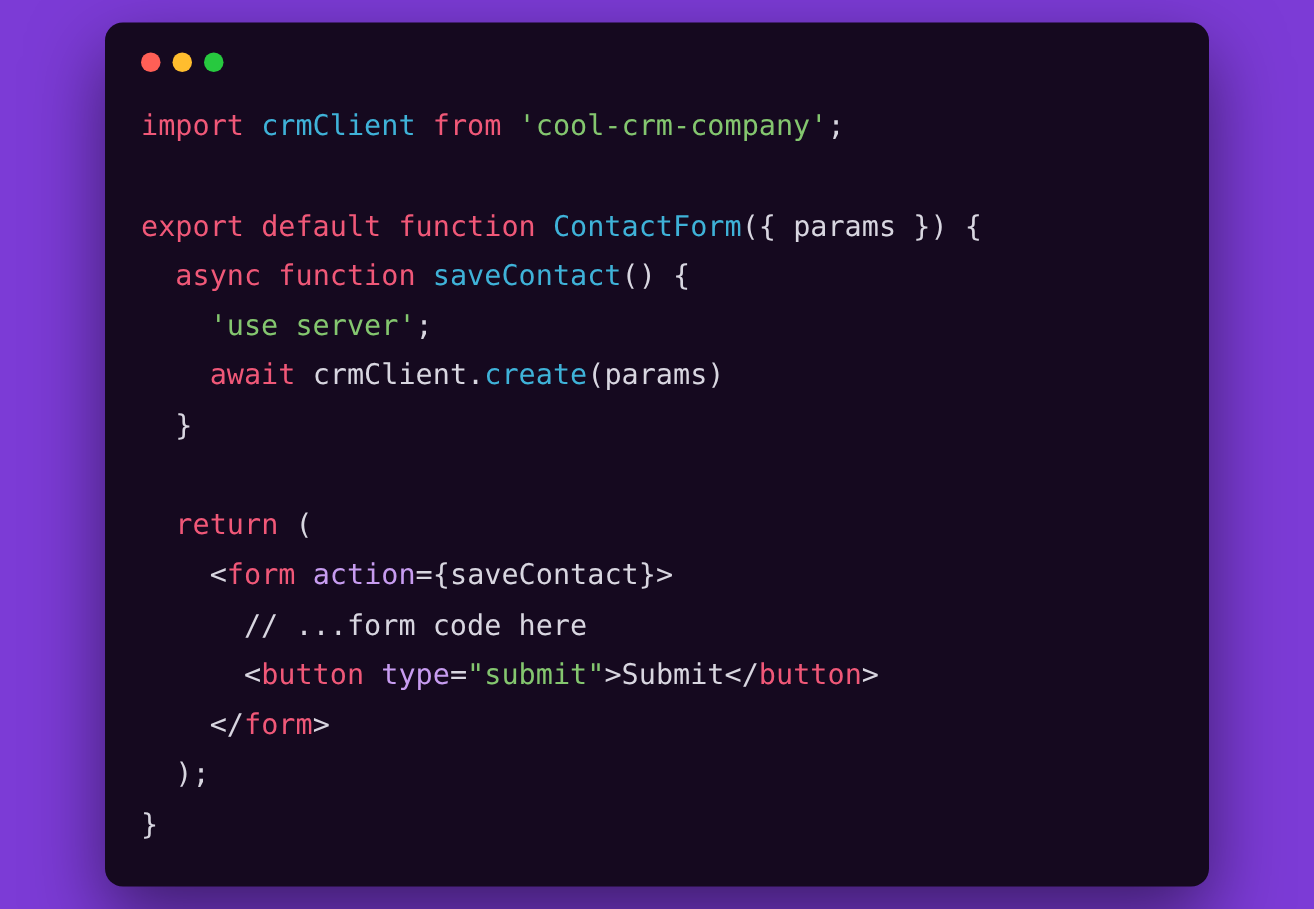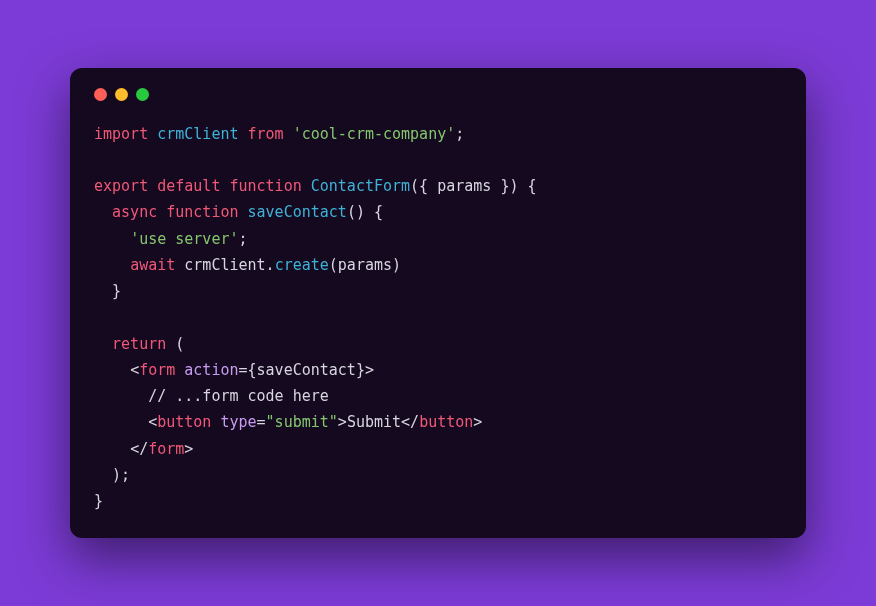--- a/index.html
+++ b/index.html
@@ -27,21 +27,21 @@
   .dot {
     width: 13px;
     height: 13px;
     border-radius: 50%;
   }
   .dot.red { background: #ff5f56; }
   .dot.yellow { background: #ffbd2e; }
   .dot.green { background: #27c93f; }
   pre {
     font-family: inherit;
-    font-size: 15px;
+    font-size: 19px;
     line-height: 1.75;
     color: #d8d6e0;
     white-space: pre;
   }
   .kw   { color: #f05878; }   
   .fn   { color: #3fb2d8; }   
   .id   { color: #d8d6e0; }   
   .str  { color: #84c66f; }   
   .attr { color: #c79cf0; }   
   .tag  { color: #f05878; }   

